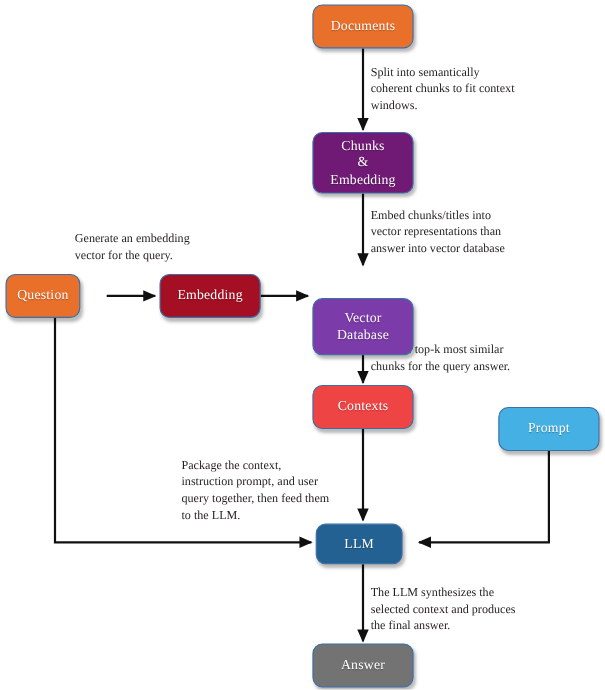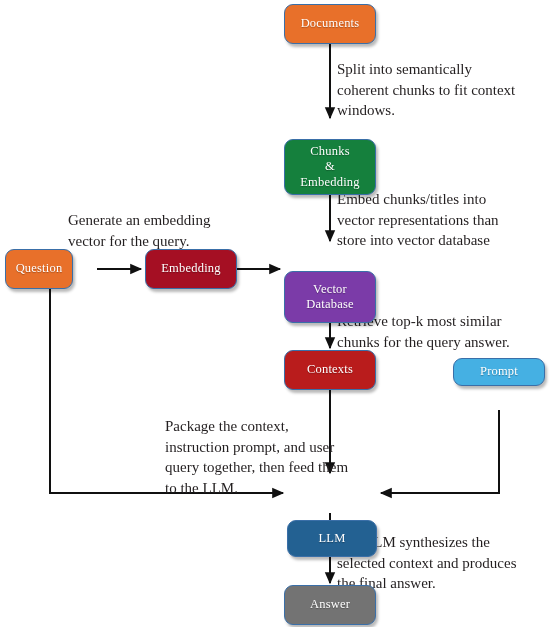--- a/index.html
+++ b/index.html
@@ -44,21 +44,21 @@
     z-index: 3;
   }
   .node-label {
     display: block;
     white-space: pre-line;
     padding: 0 4px;
   }
   .annot {
     position: absolute;
     color: #231f20;
-    font-size: 15px;
+    font-size: 11px;
     line-height: 1.38;
     white-space: pre-line;
     z-index: 2;
   }
 </style>
 </head>
 <body>
 
 <div id="canvas">
 
@@ -78,55 +78,55 @@
         <path d="M50,289 L50,493 L283,493" fill="none" stroke="#101010" stroke-width="2" stroke-linejoin="miter" stroke-linecap="butt" marker-end="url(#arrowhead)"></path>
         <path d="M499,410 L499,493 L381,493" fill="none" stroke="#101010" stroke-width="2" stroke-linejoin="miter" stroke-linecap="butt" marker-end="url(#arrowhead)"></path>
         <path d="M330,513 L330,583" fill="none" stroke="#101010" stroke-width="2" stroke-linejoin="miter" stroke-linecap="butt" marker-end="url(#arrowhead)"></path>
       </g>
   </svg>
 
   <div id="node-layer">
       <div class="node" style="left: 284px; top: 4px; width: 92px; height: 40px; background: rgb(232, 112, 42);">
         <span class="node-label">Documents</span>
       </div>
-      <div class="node" style="left: 284px; top: 120px; width: 92px; height: 56px; background: #15803d; margin-top: 19px;">
+      <div class="node" style="left: 284px; top: 120px; width: 92px; height: 56px; background: #701a75;">
         <span class="node-label">Chunks
 &amp;
 Embedding</span>
       </div>
       <div class="node" style="left: 5px; top: 249px; width: 68px; height: 40px; background: rgb(232, 112, 42);">
         <span class="node-label">Question</span>
       </div>
       <div class="node" style="left: 145px; top: 249px; width: 92px; height: 40px; background: rgb(165, 15, 35);">
         <span class="node-label">Embedding</span>
       </div>
       <div class="node" style="left: 284px; top: 243px; width: 92px; height: 52px; background: rgb(123, 59, 168); margin-top: 28px;">
         <span class="node-label">Vector
 Database</span>
       </div>
-      <div class="node" style="left: 284px; top: 350px; width: 92px; height: 40px; background: #b91c1c;">
+      <div class="node" style="left: 284px; top: 350px; width: 92px; height: 40px; background: #ef4444;">
         <span class="node-label">Contexts</span>
       </div>
-      <div class="node" style="left: 453px; top: 358px; width: 92px; height: 28px; background: rgb(69, 176, 227);">
+      <div class="node" style="left: 453px; top: 370px; width: 92px; height: 40px; background: rgb(69, 176, 227);">
         <span class="node-label">Prompt</span>
       </div>
-      <div class="node" style="left: 287px; top: 476px; width: 90px; height: 37px; background: rgb(35, 97, 146); margin-top: 44px;">
+      <div class="node" style="left: 287px; top: 476px; width: 79px; height: 37px; background: rgb(35, 97, 146);">
         <span class="node-label">LLM</span>
       </div>
       <div class="node" style="left: 284px; top: 585px; width: 92px; height: 40px; background: #737373; font-family: Liberation Serif, serif;">
         <span class="node-label">Answer</span>
       </div>
     </div>
   <div id="annot-layer">
       <div class="annot" style="left: 337px; top: 59px;">Split into semantically
 coherent chunks to fit context
 windows.</div>
       <div class="annot" style="left: 337px; top: 189px;">Embed chunks/titles into
 vector representations than
-store into vector database</div>
+answer into vector database</div>
       <div class="annot" style="left: 68px; top: 210px; font-family: Liberation Serif, serif;">Generate an embedding
 vector for the query.</div>
       <div class="annot" style="left: 337px; top: 311px;">Retrieve top-k most similar
 chunks for the query answer.</div>
       <div class="annot" style="left: 165px; top: 416px;">Package the context,
 instruction prompt, and user
 query together, then feed them
 to the LLM.</div>
       <div class="annot" style="left: 337px; top: 532px;">The LLM synthesizes the
 selected context and produces

